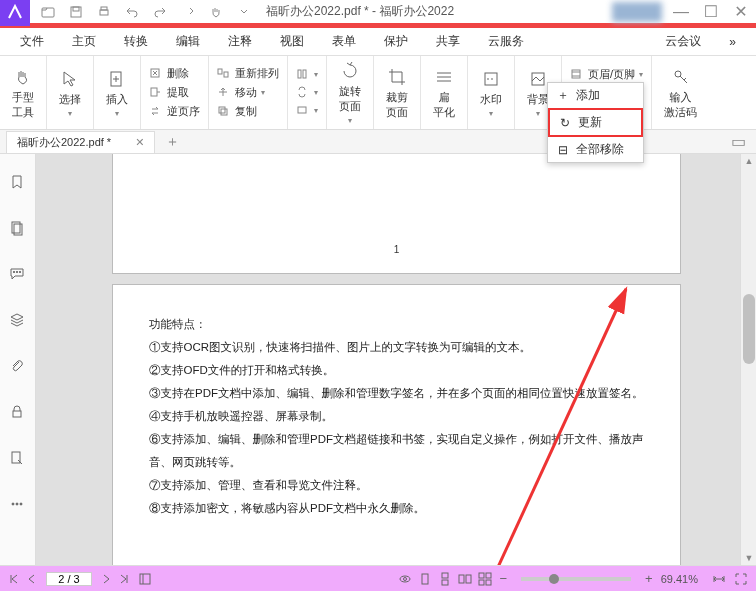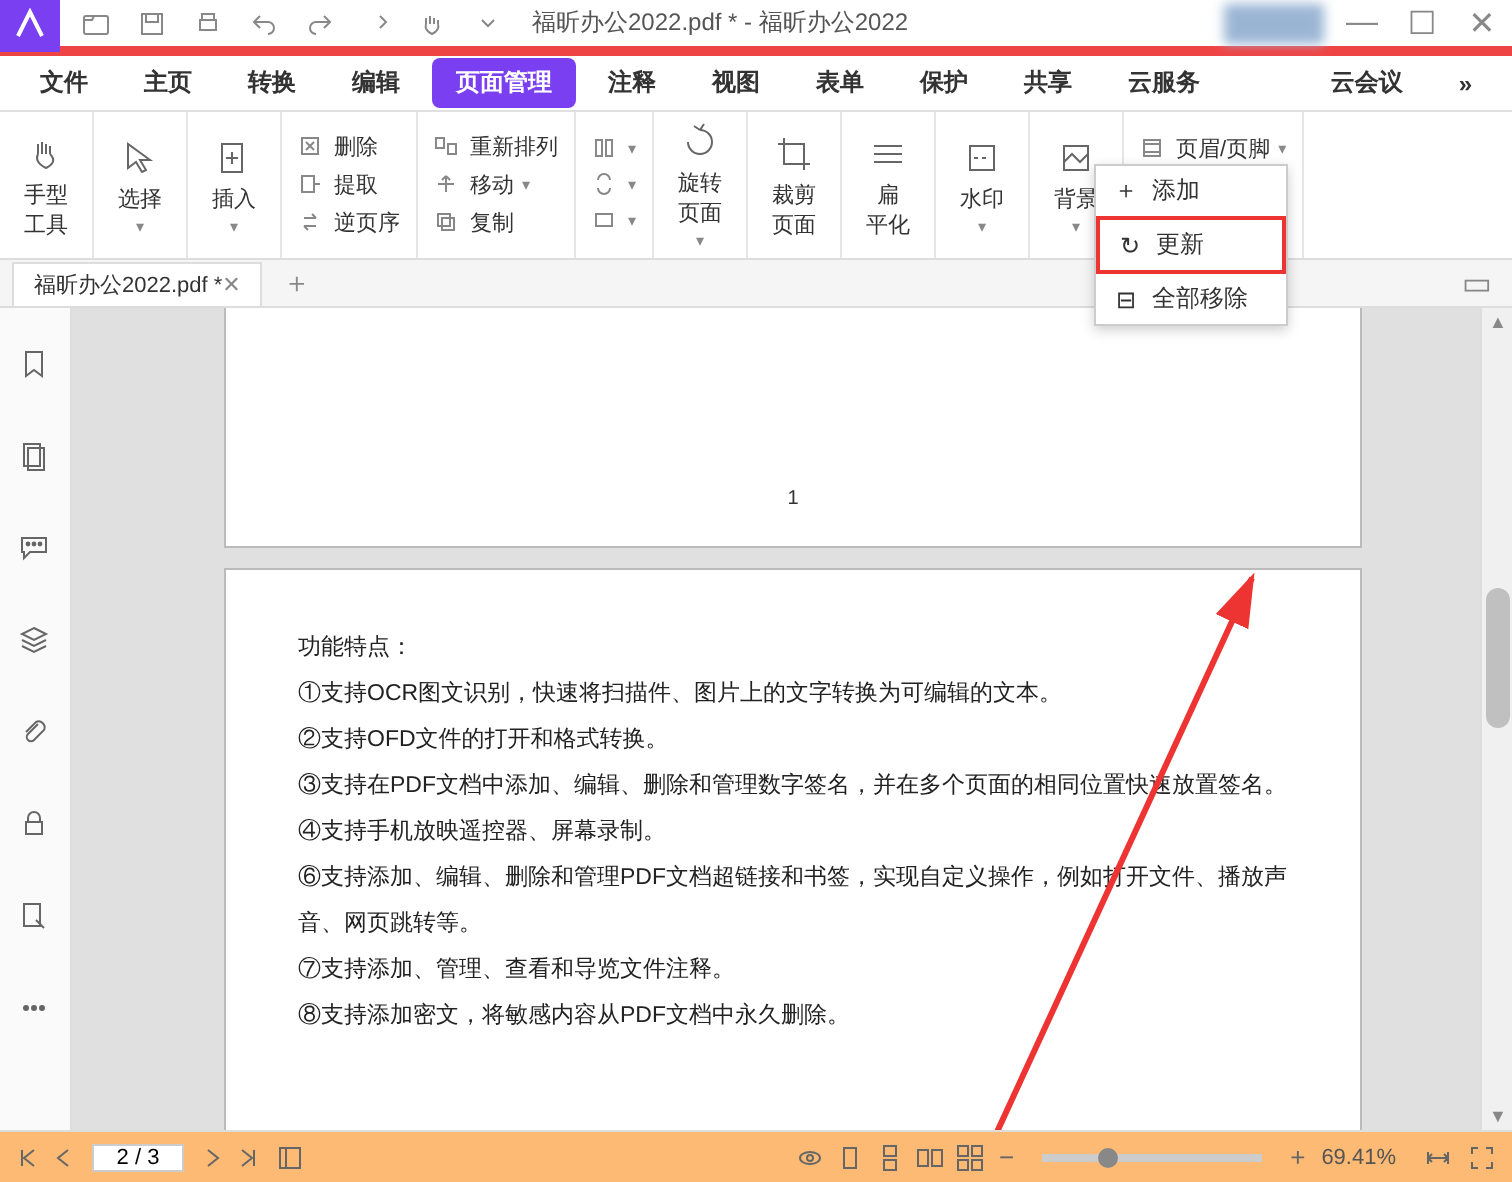--- a/index.html
+++ b/index.html
@@ -11,21 +11,21 @@
 .title-bar .logo svg { fill: #fff; }
 .title-bar .qat { display: flex; gap: 0; margin-left: 4px; }
 .title-bar .qat-item { width: 28px; height: 28px; display: flex; align-items: center; justify-content: center; color: #666; cursor: pointer; }
 .title-bar .qat-item svg { stroke: #888; fill: none; }
 .title-bar .title-text { margin-left: 8px; font-size: 12px; color: #555; }
 .title-bar .spacer { flex: 1; }
 .title-bar .user-block { width: 50px; height: 20px; background: #9ab5d4; filter: blur(3px); margin-right: 4px; }
 .title-bar .win-btn { width: 30px; height: 28px; display: flex; align-items: center; justify-content: center; color: #888; cursor: pointer; }
 
 
-.menu-bar { height: 28px; background: #fff; display: flex; align-items: center; padding: 0 8px; gap: 4px; border-bottom: 1px solid #e0e0e0; font-weight: bold; }
+.menu-bar { height: 28px; background: #fff; display: flex; align-items: center; padding: 0 8px; gap: 4px; border-bottom: 1px solid #e0e0e0; }
 .menu-item { font-size: 12px; color: #333; padding: 4px 12px; cursor: pointer; }
 .menu-item.active { background: #7b3ff2; color: #fff; border-radius: 4px; }
 .menu-bar .spacer { flex: 1; }
 
 
 .ribbon { height: 74px; background: #fff; display: flex; border-bottom: 1px solid #ddd; position: relative; }
 .ribbon-group { border-right: 1px solid #e5e5e5; padding: 2px 6px; display: flex; flex-direction: column; justify-content: center; }
 .ribbon-big { display: flex; flex-direction: column; align-items: center; justify-content: center; padding: 2px 6px; font-size: 11px; color: #333; cursor: pointer; gap: 2px; }
 .ribbon-big .ico { width: 22px; height: 22px; display: flex; align-items: center; justify-content: center; }
 .ribbon-big svg { stroke: #666; fill: none; }
@@ -36,21 +36,21 @@
 .dropdown-caret { font-size: 8px; color: #888; }
 
 
 .dropdown-menu { position: absolute; top: 82px; left: 547px; width: 97px; background: #fff; border: 1px solid #ccc; box-shadow: 0 2px 6px rgba(0,0,0,0.2); z-index: 10; }
 .dropdown-menu .dm-item { display: flex; align-items: center; gap: 6px; padding: 4px 8px; font-size: 12px; color: #333; cursor: pointer; }
 .dropdown-menu .dm-item.highlighted { border: 2px solid #e33; }
 .dropdown-menu .dm-ico { width: 14px; height: 14px; display: flex; align-items: center; justify-content: center; }
 
 
 .tab-strip { height: 24px; background: #f5f5f5; border-bottom: 1px solid #ddd; display: flex; align-items: center; padding-left: 6px; }
-.tab { display: flex; align-items: center; gap: 0; background: #fff; border: 1px solid #ddd; border-bottom: none; padding: 3px 10px; font-size: 11px; color: #333; cursor: pointer; }
+.tab { display: flex; align-items: center; gap: 24px; background: #fff; border: 1px solid #ddd; border-bottom: none; padding: 3px 10px; font-size: 11px; color: #333; cursor: pointer; }
 .tab .close { color: #888; cursor: pointer; }
 .add-tab { margin-left: 10px; font-size: 14px; color: #888; cursor: pointer; }
 .tab-strip .spacer { flex: 1; }
 .tab-strip .right-icon { margin-right: 10px; color: #888; }
 
 
 .main-area { display: flex; height: calc(591px - 28px - 28px - 74px - 24px - 26px); background: #ebebeb; }
 .left-panel { width: 36px; background: #fafafa; border-right: 1px solid #ddd; display: flex; flex-direction: column; align-items: center; padding-top: 20px; gap: 28px; }
 .left-panel .lp-icon { width: 18px; height: 18px; cursor: pointer; }
 .left-panel svg { stroke: #666; fill: none; }
@@ -60,21 +60,21 @@
 .page2 { position: absolute; left: 76px; top: 130px; width: 569px; height: 420px; background: #fff; border: 1px solid #bbb; padding: 28px 36px; }
 .page2 .content-line { font-size: 11.5px; color: #222; line-height: 2.0; }
 .scrollbar-v { width: 16px; background: #f0f0f0; border-left: 1px solid #ddd; position: relative; }
 .scrollbar-v .thumb { position: absolute; left: 2px; width: 12px; top: 140px; height: 70px; background: #c0c0c0; border-radius: 6px; }
 .scrollbar-v .arrow { position: absolute; left: 0; width: 16px; height: 14px; display: flex; align-items:center; justify-content:center; color:#888; font-size:9px; }
 
 
 .arrow-annot { position: absolute; top: 130px; left: 415px; pointer-events: none; z-index: 5; }
 
 
-.status-bar { height: 26px; background: #fdba74; border-top: 1px solid #ddd; display: flex; align-items: center; padding: 0 8px; gap: 8px; font-size: 11px; color: #555; }
+.status-bar { height: 26px; background: #f0abfc; border-top: 1px solid #ddd; display: flex; align-items: center; padding: 0 8px; gap: 8px; font-size: 11px; color: #555; }
 .status-bar svg { stroke: #666; fill: none; }
 .status-bar .nav-icons { display: flex; gap: 6px; }
 .status-bar .nav-icon { cursor: pointer; display:flex; align-items:center; }
 .status-bar .page-input { border: 1px solid #ccc; width: 46px; font-size: 11px; text-align: center; }
 .status-bar .spacer { flex: 1; }
 .status-bar .view-icons { display: flex; gap: 6px; }
 .status-bar .zoom-slider { width: 110px; height: 4px; background: #ccc; position: relative; margin: 0 6px; }
 .status-bar .zoom-slider .knob { position: absolute; width: 10px; height: 10px; background: #888; border-radius: 50%; top: -3px; left: 28px; }
 .status-bar .zoom-minus, .status-bar .zoom-plus { cursor:pointer; font-size:13px; color:#666; }
 </style>
@@ -138,21 +138,20 @@
   <div class="win-btn">—</div>
   <div class="win-btn">☐</div>
   <div class="win-btn">✕</div>
 </div>
 
 <div class="menu-bar">
   <div class="menu-item">文件</div>
   <div class="menu-item">主页</div>
   <div class="menu-item">转换</div>
   <div class="menu-item">编辑</div>
-  <div class="menu-item active">页面管理</div>
   <div class="menu-item">注释</div>
   <div class="menu-item">视图</div>
   <div class="menu-item">表单</div>
   <div class="menu-item">保护</div>
   <div class="menu-item">共享</div>
   <div class="menu-item">云服务</div>
   <div class="spacer"></div>
   <div class="menu-item">云会议</div>
   <div class="menu-item">»</div>
 </div>
@@ -338,20 +337,32 @@
         <span class="dropdown-caret">▾</span>
       </div>
     <div class="ribbon-small">
         <span class="ico"><svg width="12" height="12" viewBox="0 0 12 12">
             <rect x="2" y="2" width="8" height="8"></rect>
             <text x="4" y="9" font-size="6" fill="#888" stroke="none">1</text>
           </svg></span>
         <span class="dropdown-caret">▾</span>
       </div>
   </div>
+  <div class="ribbon-group" style="border-right:none">
+    <div class="ribbon-big">
+      <div class="ico">
+          <svg width="20" height="20" viewBox="0 0 20 20">
+            <circle cx="7" cy="7" r="3"></circle>
+            <path d="M9 9 L16 16 M13 13 L15 11"></path>
+          </svg>
+        </div>
+      <span style="white-space:pre-line;text-align:center">输入
+激活码</span>
+    </div>
+  </div>
 </div>
 
 <div class="dropdown-menu">
   <div class="dm-item">
     <span class="dm-ico">＋</span>
     <span>添加</span>
   </div>
   <div class="dm-item highlighted">
     <span class="dm-ico">↻</span>
     <span>更新</span>

